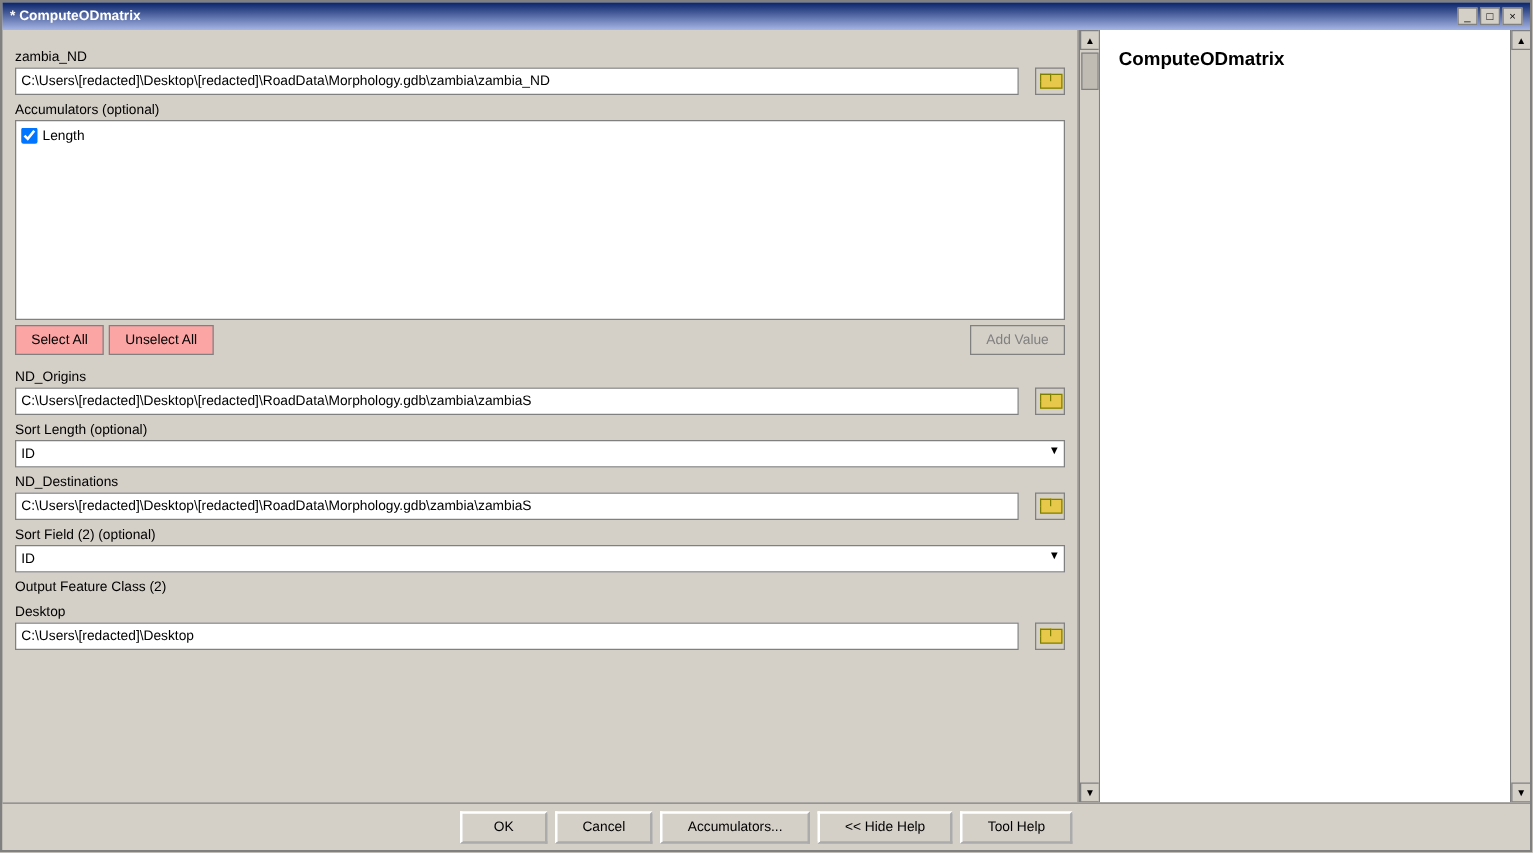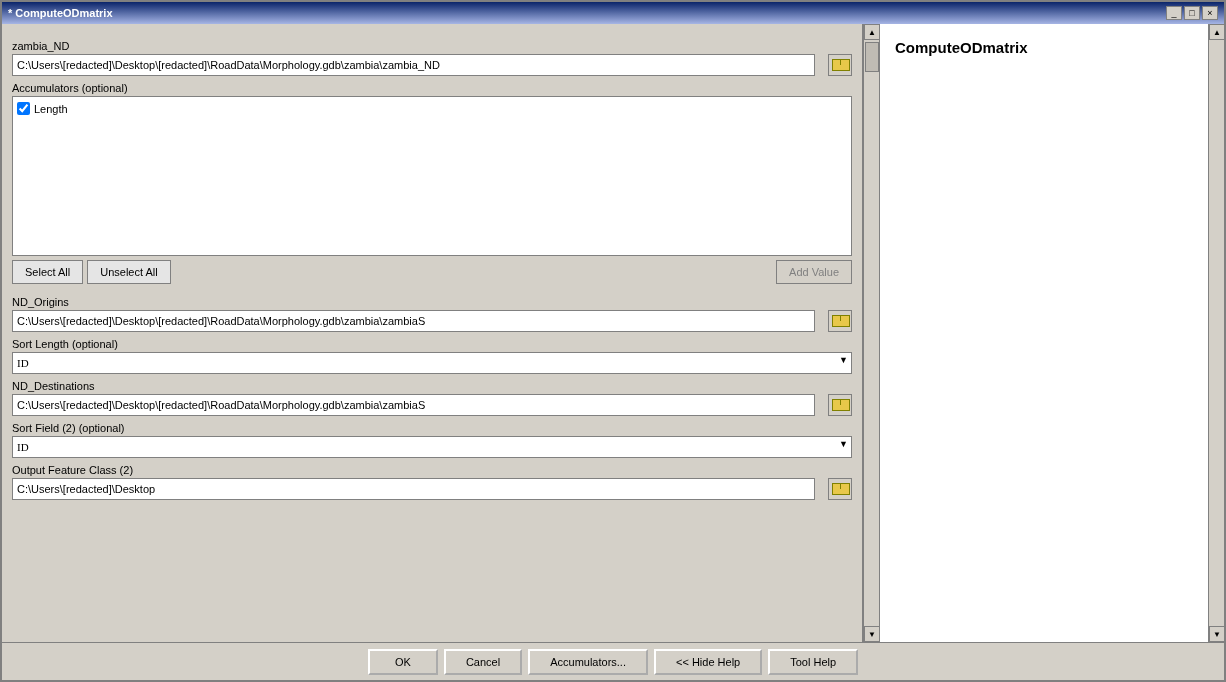--- a/index.html
+++ b/index.html
@@ -166,21 +166,21 @@
 
     
     .btn-row {
       display: flex;
       align-items: center;
       gap: 4px;
       margin-bottom: 6px;
     }
     .action-btn {
       padding: 3px 12px;
-      background: #e5e5e5;
+      background: #fca5a5;
       border: 1px solid #808080;
       font-size: 11px;
       font-family: inherit;
       cursor: pointer;
       height: 24px;
     }
     .add-value-btn {
       margin-left: auto;
       padding: 3px 12px;
       background: #d4d0c8;
@@ -192,21 +192,21 @@
       color: #808080;
     }
 
     
     .select-input {
       width: 100%;
       height: 22px;
       border: 1px solid #808080;
       background: white;
       font-size: 11px;
-      font-family: Liberation Serif, serif;
+      font-family: Liberation Sans, sans-serif;
       padding: 1px 4px;
       appearance: none;
       -webkit-appearance: none;
       position: relative;
     }
     .select-wrapper {
       position: relative;
     }
     .select-wrapper::after {
       content: '▼';
@@ -372,20 +372,21 @@
 
         <div class="field-label">Sort Field (2) (optional)</div>
         <div class="select-wrapper">
           <select class="select-input">
             <option>ID</option>
           </select>
         </div>
 
         <div class="field-label">Output Feature Class (2)</div>
 
+        <div class="field-label">Desktop</div>
         <div class="field-row">
           <input type="text" class="text-input" value="C:\Users\[redacted]\Desktop" style="">
           <button class="browse-btn">
             <div class="folder-icon"></div>
           </button>
         </div>
 
       </div>
 
       <div class="scrollbar-right">

